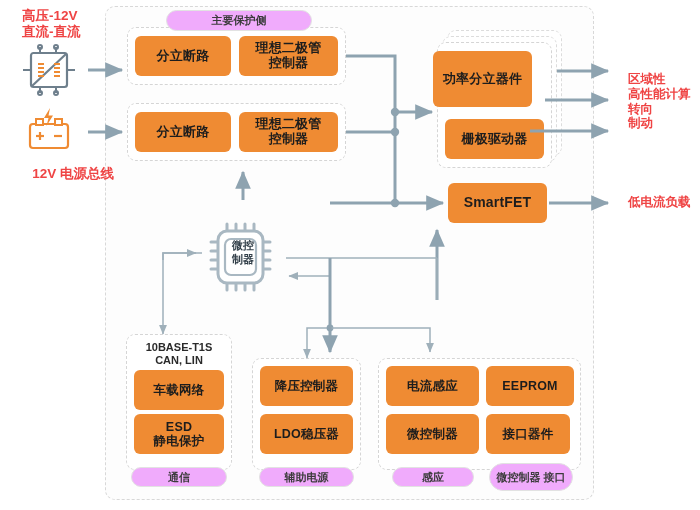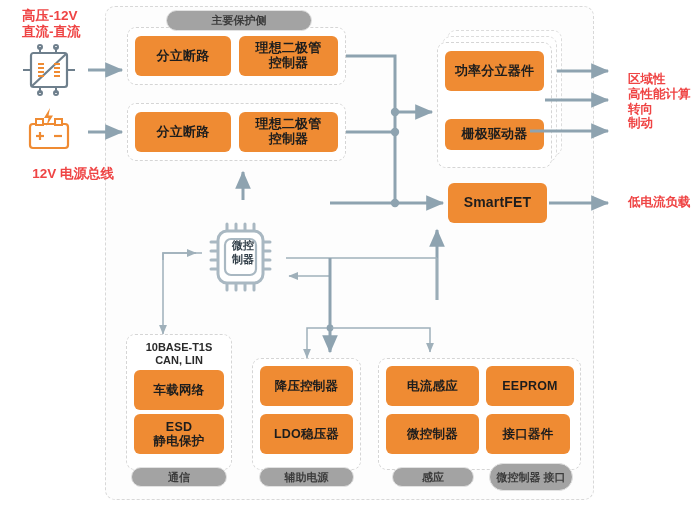--- a/index.html
+++ b/index.html
@@ -15,21 +15,21 @@
   .grp{border:1.4px dashed #d5d5d5;border-radius:9px;background:#ffffff;}
   .grp-ghost{border:1.4px dashed #dcdcdc;border-radius:9px;background:#ffffff;}
 
   
   .blk{background:#ef8b33;border-radius:6px;color:#1d1d1d;
        display:flex;align-items:center;justify-content:center;text-align:center;
        font-weight:bold;font-size:13px;line-height:1.12;letter-spacing:.2px;}
   .blk.sm{font-size:12.5px;}
 
   
-  .pill{background:#a3a3a3;border:1.2px solid #e2e2e2;border-radius:14px;
+  .pill{background:#f0abfc;border:1.2px solid #e2e2e2;border-radius:14px;
         display:flex;align-items:center;justify-content:center;text-align:center;
         font-size:11px;font-weight:bold;color:#3b3b3b;line-height:1.15;}
 
   
   .lbl{color:#ef4444;font-weight:bold;font-size:12.5px;line-height:1.18;white-space:pre-line;}
   .lbl.big{font-size:13.5px;}
   .cap{font-size:11px;font-weight:bold;color:#2a2a2a;text-align:center;line-height:1.2;white-space:pre-line;}
 
   
   #wires{position:absolute;left:0;top:0;width:700px;height:510px;pointer-events:none;}
@@ -108,22 +108,22 @@
 控制器</div>
 
   <div class="abs blk" style="left:135px;top:112px;width:96px;height:40px;">分立断路</div>
   <div class="abs blk" style="left:239px;top:112px;width:99px;height:40px;white-space:pre-line;">理想二极管
 控制器</div>
 
   <div class="abs grp-ghost" style="left:447px;top:30px;width:115px;height:126px;"></div>
   <div class="abs grp-ghost" style="left:442px;top:36px;width:115px;height:126px;"></div>
   <div class="abs grp" style="left:437px;top:42px;width:115px;height:126px;"></div>
 
-  <div class="abs blk" style="left:445px;top:51px;width:99px;height:40px;">功率分立器件</div>
-  <div class="abs blk" style="left:445px;top:119px;width:99px;height:31px;">栅极驱动器</div>
+  <div class="abs blk" style="left:433px;top:51px;width:99px;height:56px;">功率分立器件</div>
+  <div class="abs blk" style="left:445px;top:119px;width:99px;height:40px;">栅极驱动器</div>
 
   <div class="abs blk" style="left:448px;top:183px;width:99px;height:40px;font-size:14px;">SmartFET</div>
 
   <div class="abs" style="left:205px;top:218px;width:76px;height:78px;">
     <svg class="icn" width="76" height="78" viewBox="0 0 76 78">
       <g stroke="#a9b8c2" stroke-width="3" fill="none" stroke-linecap="round">
         <path d="M22 6 v8 M31 6 v8 M40 6 v8 M49 6 v8"></path>
         <path d="M22 64 v8 M31 64 v8 M40 64 v8 M49 64 v8"></path>
         <path d="M6 24 h8 M6 33 h8 M6 42 h8 M6 51 h8"></path>
         <path d="M57 24 h8 M57 33 h8 M57 42 h8 M57 51 h8"></path>

